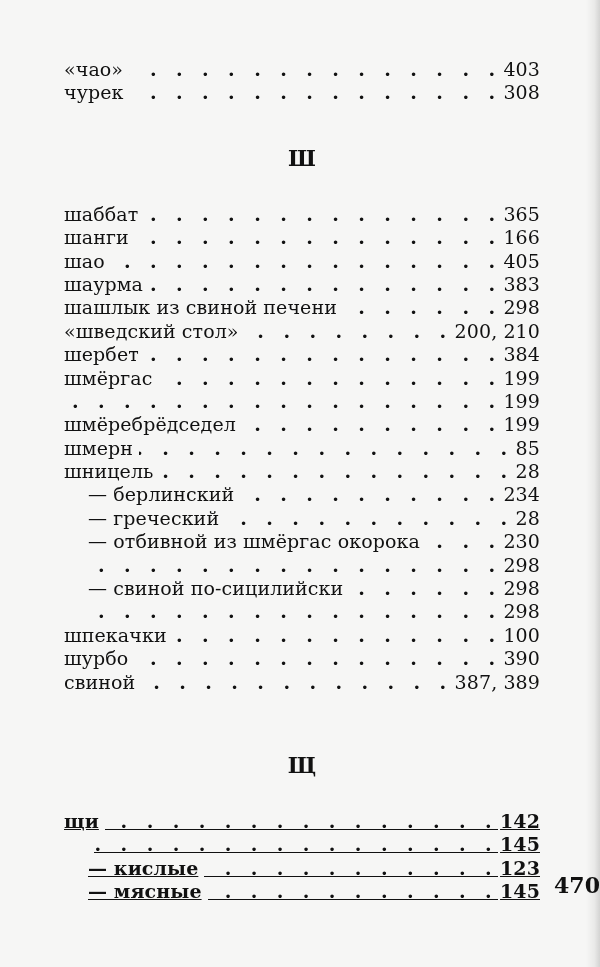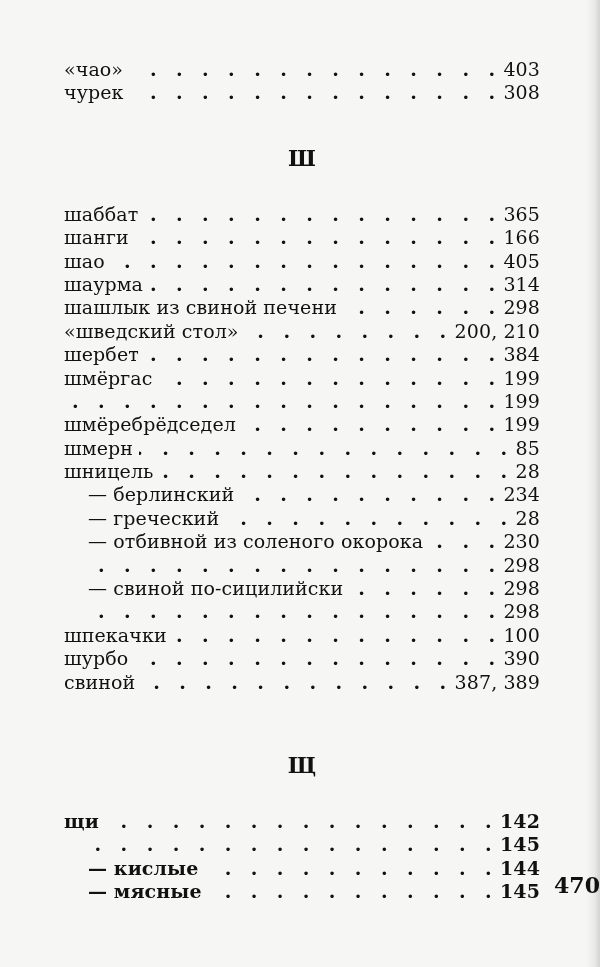--- a/index.html
+++ b/index.html
@@ -52,21 +52,21 @@
     .entry .pages { flex: 0 0 auto; }
     .heading {
       text-align: center;
       font-weight: bold;
       font-size: 22px;
       height: 30px;
       line-height: 30px;
     }
     #section-sh-heading { margin-top: 38px; margin-bottom: 30px; }
     #section-shch-heading { margin-top: 56px; margin-bottom: 30px; }
-    .section-shch .entry { font-weight: bold; }
+    .section-shch .entry { font-weight: bold; text-decoration: underline; }
     .page-number {
       position: absolute;
       left: 0; right: 0;
       top: 872px;
       text-align: right;
       font-weight: bold;
       font-size: 22px;
     }
   </style>
 </head>
@@ -103,21 +103,21 @@
         <span class="pages">166</span>
       </div>
     <div class="entry">
         <span class="label">шао</span>
         <span class="leader">. . . . . . . . . . . . . . . . . . . . . . . . . . . . . . . . . . . . . . . . . . . . . .</span>
         <span class="pages">405</span>
       </div>
     <div class="entry">
         <span class="label">шаурма</span>
         <span class="leader">. . . . . . . . . . . . . . . . . . . . . . . . . . . . . . . . . . . . . . . . . . . . . .</span>
-        <span class="pages">314</span>
+        <span class="pages">383</span>
       </div>
     <div class="entry">
         <span class="label">шашлык из свиной печени</span>
         <span class="leader">. . . . . . . . . . . . . . . . . . . . . . . . . . . . . . . . . . . . . . . . . . . . . .</span>
         <span class="pages">298</span>
       </div>
     <div class="entry">
         <span class="label">«шведский стол»</span>
         <span class="leader">. . . . . . . . . . . . . . . . . . . . . . . . . . . . . . . . . . . . . . . . . . . . . .</span>
         <span class="pages">200, 210</span>
@@ -155,21 +155,21 @@
         <span class="label">— берлинский</span>
         <span class="leader">. . . . . . . . . . . . . . . . . . . . . . . . . . . . . . . . . . . . . . . . . . . . . .</span>
         <span class="pages">234</span>
       </div>
     <div class="entry sub">
         <span class="label">— греческий</span>
         <span class="leader">. . . . . . . . . . . . . . . . . . . . . . . . . . . . . . . . . . . . . . . . . . . . . .</span>
         <span class="pages">28</span>
       </div>
     <div class="entry sub">
-        <span class="label">— отбивной из соленого окорока</span>
+        <span class="label">— отбивной из шмёргас окорока</span>
         <span class="leader">. . . . . . . . . . . . . . . . . . . . . . . . . . . . . . . . . . . . . . . . . . . . . .</span>
         <span class="pages">230</span>
       </div>
     <div class="entry sub">
         <span class="leader">. . . . . . . . . . . . . . . . . . . . . . . . . . . . . . . . . . . . . . . . . . . . . .</span>
         <span class="pages">298</span>
       </div>
     <div class="entry sub">
         <span class="label">— свиной по-сицилийски</span>
         <span class="leader">. . . . . . . . . . . . . . . . . . . . . . . . . . . . . . . . . . . . . . . . . . . . . .</span>
@@ -204,21 +204,21 @@
         <span class="leader">. . . . . . . . . . . . . . . . . . . . . . . . . . . . . . . . . . . . . . . . . . . . . .</span>
         <span class="pages">142</span>
       </div>
     <div class="entry sub">
         <span class="leader">. . . . . . . . . . . . . . . . . . . . . . . . . . . . . . . . . . . . . . . . . . . . . .</span>
         <span class="pages">145</span>
       </div>
     <div class="entry sub">
         <span class="label">— кислые</span>
         <span class="leader">. . . . . . . . . . . . . . . . . . . . . . . . . . . . . . . . . . . . . . . . . . . . . .</span>
-        <span class="pages">144</span>
+        <span class="pages">123</span>
       </div>
     <div class="entry sub">
         <span class="label">— мясные</span>
         <span class="leader">. . . . . . . . . . . . . . . . . . . . . . . . . . . . . . . . . . . . . . . . . . . . . .</span>
         <span class="pages">145</span>
       </div>
   </div>
 
 </div>
 

